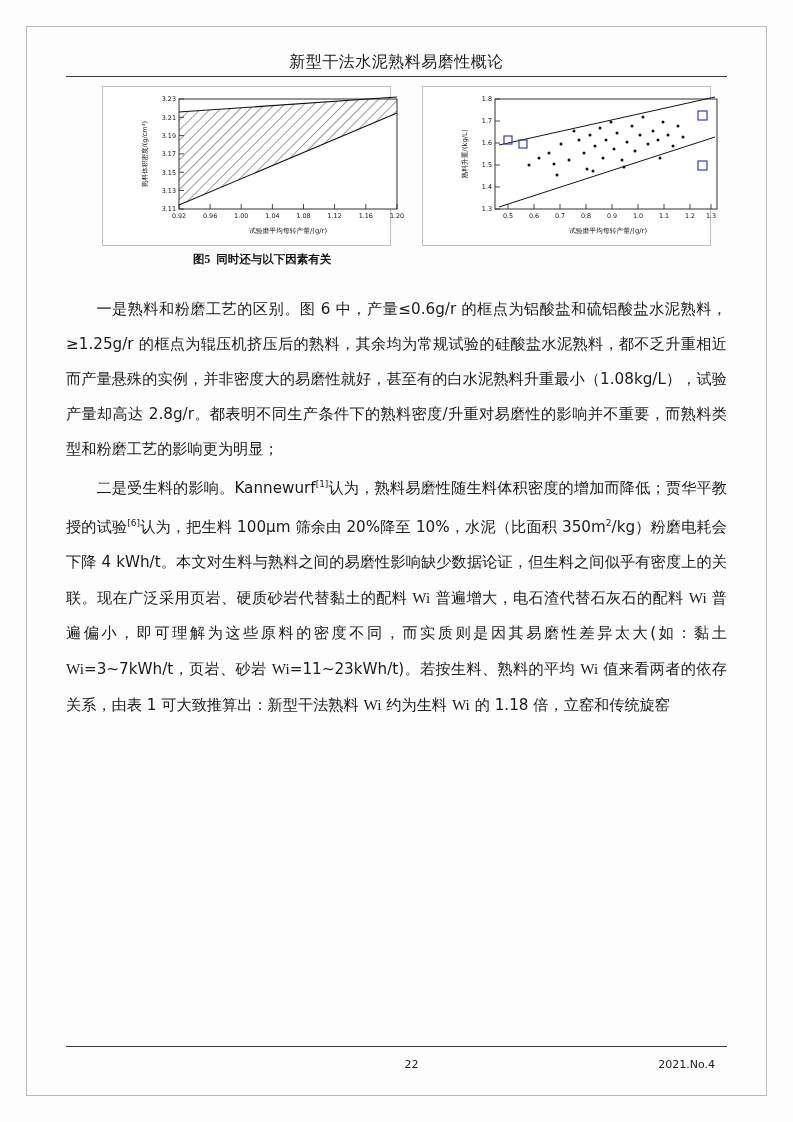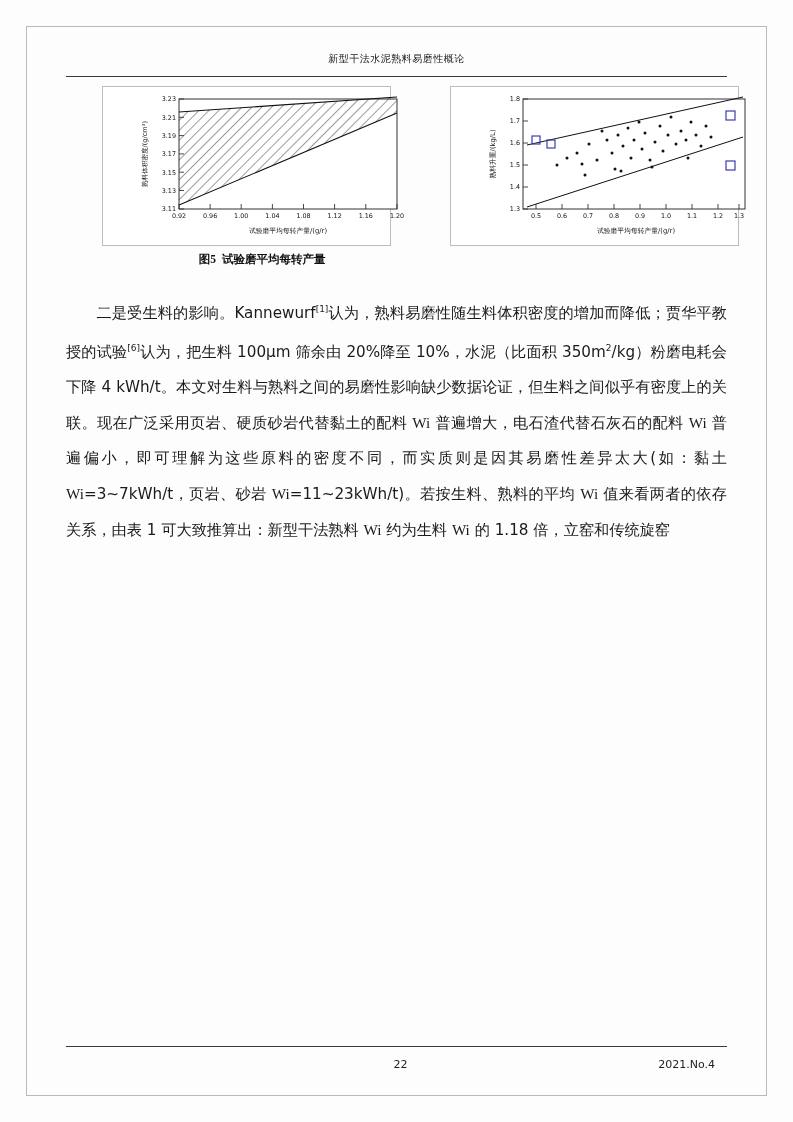--- a/index.html
+++ b/index.html
@@ -16,57 +16,57 @@
     background:#fdfdfd;
   }
   .page-border {
     position:absolute; left:26px; top:26px; width:741px; height:1070px;
     border:1px solid #b9b9b9;
     box-sizing:border-box;
   }
   .header {
     position:absolute; left:66px; top:52px; width:661px;
     text-align:center;
-    font-size:10px;
+    font-size:16px;
     font-family:"DejaVu Sans", sans-serif;
     letter-spacing:0.5px;
   }
   .header-rule {
     position:absolute; left:66px; top:76px; width:661px; height:0;
     border-top:1.2px solid #3a3a3a;
   }
   .footer-rule {
     position:absolute; left:66px; top:1046px; width:661px; height:0;
     border-top:1.2px solid #3a3a3a;
   }
   .footer {
     position:absolute; top:1058px; left:66px; width:661px;
     font-size:11px;
     font-family:"DejaVu Sans", sans-serif;
     color:#222;
   }
   .footer .pageno {
-    position:absolute; left:4px; width:661px; text-align:center;
+    position:absolute; left:15px; width:661px; text-align:center;
   }
   .footer .issue {
     position:absolute; right:12px; top:0;
   }
 
   
   .figs {
     position:absolute; left:66px; top:86px; width:661px; height:192px;
   }
   .fig {
     position:absolute; top:0; width:289px; height:160px;
     box-sizing:border-box;
     border:1px solid #bdbdbd;
     background:#ffffff;
   }
   .fig.left { left:36px; }
-  .fig.right { left:384px; }
+  .fig.right { left:356px; }
   .fig svg { display:block; }
   .fig-cap {
     position:absolute; top:166px; width:320px;
     text-align:center;
     font-size:11.5px;
     font-family:"DejaVu Sans", sans-serif;
     font-weight:bold;
     color:#111;
   }
   .fig-cap.left { left:36px; }
@@ -252,25 +252,26 @@
           <text x="241" y="131">1.1</text>
           <text x="267" y="131">1.2</text>
           <text x="288" y="131">1.3</text>
         </g>
         <text x="44" y="67" font-family="DejaVu Sans" font-size="6.8" fill="#111" text-anchor="middle" transform="rotate(-90 44 67)">熟料升重/(kg/L)</text>
         <text x="185" y="146" font-family="DejaVu Sans" font-size="6.8" fill="#111" text-anchor="middle">试验磨平均每转产量/(g/r)</text>
       </svg>
     </div>
 
     <div class="fig-cap left">
-      <span class="num">图5</span><span>试验磨平均每转产量</span>
+      <span class="num">图5</span><span>同时还与以下因素有关</span>
     </div>
   </div>
 
   <div class="body">
+    <p class="para" id="para-1">一是熟料和粉磨工艺的区别。图 6 中，产量≤0.6g/r 的框点为铝酸盐和硫铝酸盐水泥熟料，≥1.25g/r 的框点为辊压机挤压后的熟料，其余均为常规试验的硅酸盐水泥熟料，都不乏升重相近而产量悬殊的实例，并非密度大的易磨性就好，甚至有的白水泥熟料升重最小（1.08kg/L），试验产量却高达 2.8g/r。都表明不同生产条件下的熟料密度/升重对易磨性的影响并不重要，而熟料类型和粉磨工艺的影响更为明显；</p>
     <p class="para" id="para-2">二是受生料的影响。Kannewurf<sup>[1]</sup>认为，熟料易磨性随生料体积密度的增加而降低；贾华平教授的试验<sup>[6]</sup>认为，把生料 100μm 筛余由 20%降至 10%，水泥（比面积 350m<sup>2</sup>/kg）粉磨电耗会下降 4 kWh/t。本文对生料与熟料之间的易磨性影响缺少数据论证，但生料之间似乎有密度上的关联。现在广泛采用页岩、硬质砂岩代替黏土的配料 <span class="it">Wi</span> 普遍增大，电石渣代替石灰石的配料 <span class="it">Wi</span> 普遍偏小，即可理解为这些原料的密度不同，而实质则是因其易磨性差异太大(如：黏土 <span class="it">Wi</span>=3~7kWh/t，页岩、砂岩 <span class="it">Wi</span>=11~23kWh/t)。若按生料、熟料的平均 <span class="it">Wi</span> 值来看两者的依存关系，由表 1 可大致推算出：新型干法熟料 <span class="it">Wi</span> 约为生料 <span class="it">Wi</span> 的 1.18 倍，立窑和传统旋窑</p>
   </div>
 
   <div class="footer-rule"></div>
   <div class="footer">
     <span class="pageno">22</span>
     <span class="issue">2021.No.4</span>
   </div>
 </div>
 

